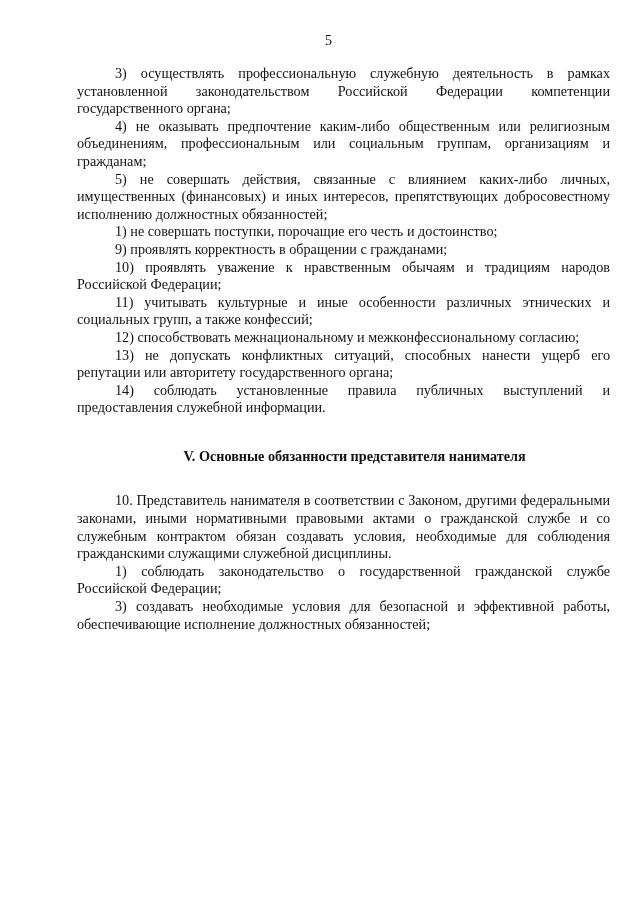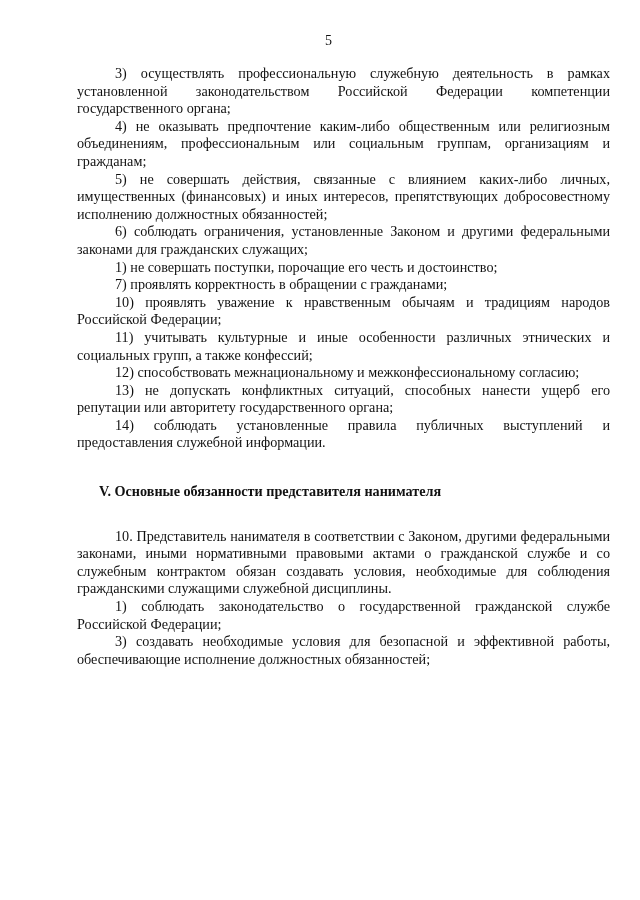--- a/index.html
+++ b/index.html
@@ -6,36 +6,35 @@
     body { width: 640px; height: 900px; position: relative; overflow: hidden; }
     .page {
       position: absolute; left: 62px; top: 0; width: 533px;
       font-family: "Liberation Serif", "DejaVu Serif", serif;
       font-size: 14.2px; line-height: 17.6px; color: #111;
     }
     .page-number { position: absolute; top: 32px; left: 0; width: 533px; text-align: center; font-size: 14px; }
     .body { position: absolute; top: 65px; left: 15px; width: 533px; }
     .para { margin: 0; text-align: justify; text-indent: 38px; hyphens: none; }
     .heading {
-      margin: 31px 0 27px 0; text-align: left; font-weight: bold; text-indent: 0;
+      margin: 31px 0 27px 0; text-align: center; font-weight: bold; text-indent: 0;
       font-size: 14.2px; padding-left: 22px;
     }
   </style>
 </head>
 <body>
 
 <div class="page">
   <div class="page-number">5</div>
   <div class="body">
     <p class="para">3) осуществлять профессиональную служебную деятельность в рамках установленной законодательством Российской Федерации компетенции государственного органа;</p>
     <p class="para">4) не оказывать предпочтение каким-либо общественным или религиозным объединениям, профессиональным или социальным группам, организациям и гражданам;</p>
     <p class="para">5) не совершать действия, связанные с влиянием каких-либо личных, имущественных (финансовых) и иных интересов, препятствующих добросовестному исполнению должностных обязанностей;</p>
-    <p class="para">6) соблюдать ограничения, установленные Законом и другими федеральными законами для гражданских служащих;</p>
     <p class="para">1) не совершать поступки, порочащие его честь и достоинство;</p>
-    <p class="para">7) проявлять корректность в обращении с гражданами;</p>
+    <p class="para">9) проявлять корректность в обращении с гражданами;</p>
     <p class="para">10) проявлять уважение к нравственным обычаям и традициям народов Российской Федерации;</p>
     <p class="para">11) учитывать культурные и иные особенности различных этнических и социальных групп, а также конфессий;</p>
     <p class="para">12) способствовать межнациональному и межконфессиональному согласию;</p>
     <p class="para">13) не допускать конфликтных ситуаций, способных нанести ущерб его репутации или авторитету государственного органа;</p>
     <p class="para">14) соблюдать установленные правила публичных выступлений и предоставления служебной информации.</p>
 
     <h2 class="heading">V. Основные обязанности представителя нанимателя</h2>
 
     <p class="para">10. Представитель нанимателя в соответствии с Законом, другими федеральными законами, иными нормативными правовыми актами о гражданской службе и со служебным контрактом обязан создавать условия, необходимые для соблюдения гражданскими служащими служебной дисциплины.</p>
     <p class="para">1) соблюдать законодательство о государственной гражданской службе Российской Федерации;</p>

